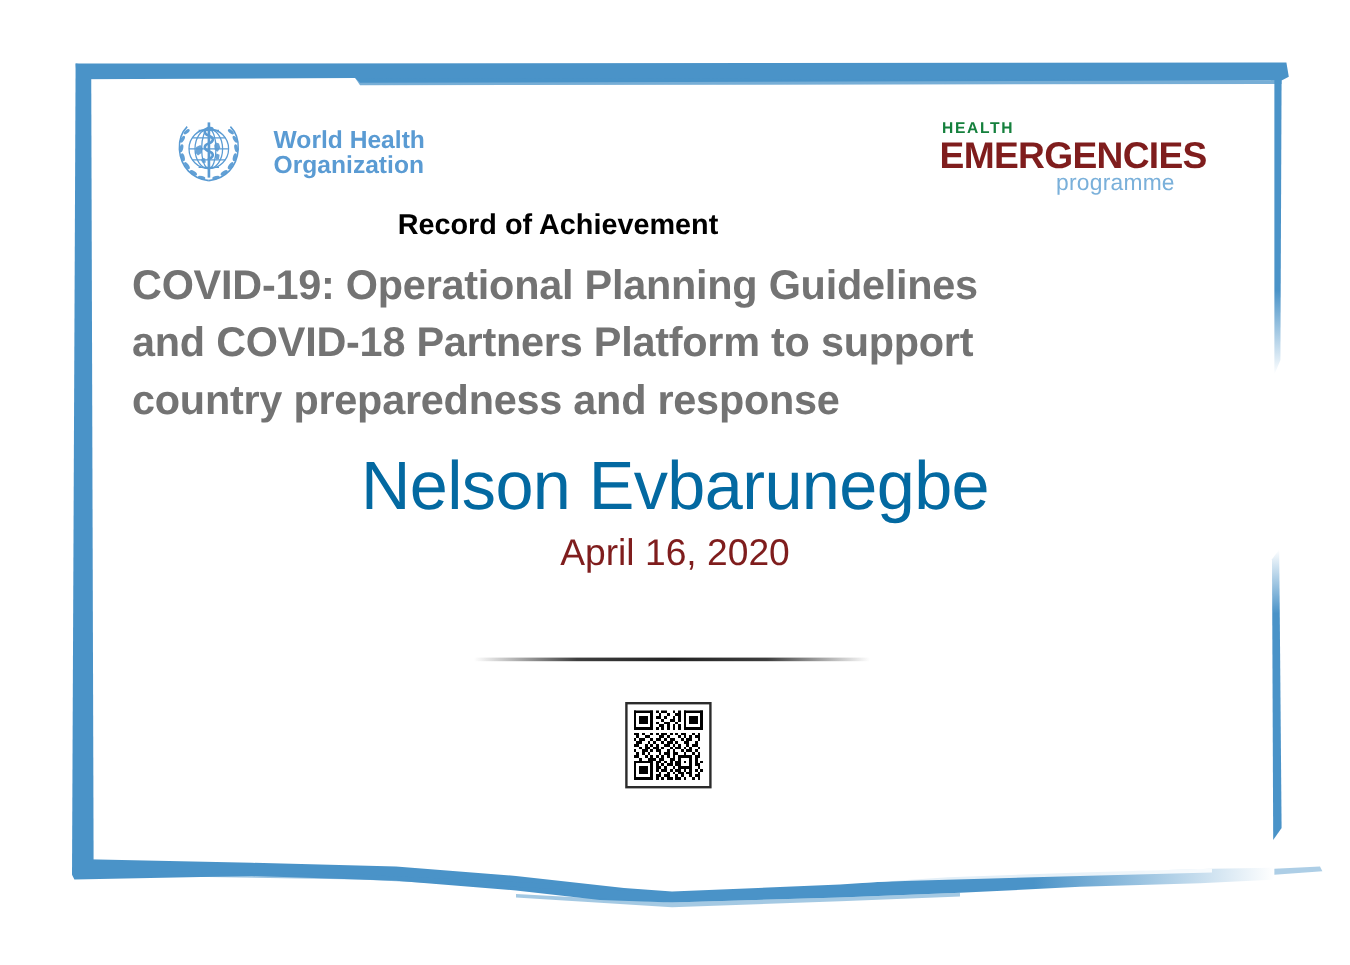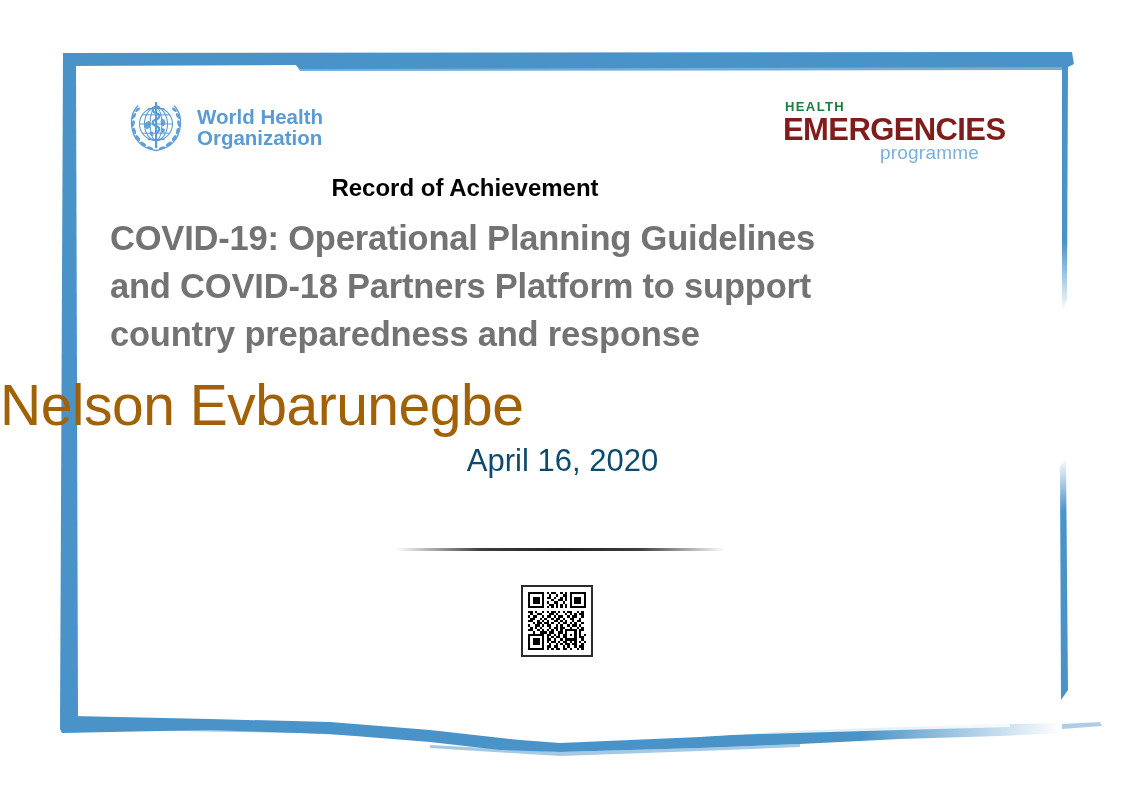--- a/index.html
+++ b/index.html
@@ -20,22 +20,22 @@
     width:1125px;height:804px;
     pointer-events:none;
   }
   
   .content{
     position:absolute;left:0;top:0;
     width:1125px;height:804px;
   }
   
   #who-logo{
-    position:absolute;left:125px;top:98px;
-    display:flex;align-items:center;gap:10px;
+    position:absolute;left:143px;top:98px;
+    display:flex;align-items:center;gap:23px;
   }
   #who-emblem{width:62px;height:58px;display:block;}
   #who-wordmark{
     color:#5a9bd3;
     font-family:"Liberation Sans",sans-serif;
     font-weight:bold;
     font-size:20.5px;
     line-height:21.5px;
     letter-spacing:0px;
     white-space:nowrap;
@@ -86,29 +86,30 @@
     position:absolute;left:110px;top:214px;width:905px;
     text-align:left;
     color:#737373;
     font-size:34.5px;
     font-weight:bold;
     line-height:48px;
     letter-spacing:-0.2px;
   }
   #recipient-name{
     position:absolute;left:0;top:372px;width:1125px;
-    color:#a16207;
+    text-align:center;
+    color:#0369a1;
     font-size:57px;
     font-weight:normal;
     letter-spacing:-0.5px;
   }
   #issue-date{
     position:absolute;left:0;top:443px;width:1125px;
     text-align:center;
-    color:#0c4a6e;
+    color:#7f1d1d;
     font-size:31px;
     font-weight:normal;
     letter-spacing:0px;
   }
   
   #divider{
     position:absolute;left:395px;top:548px;
     width:330px;height:3px;
     background:linear-gradient(to right,
       rgba(60,60,60,0) 0%,

